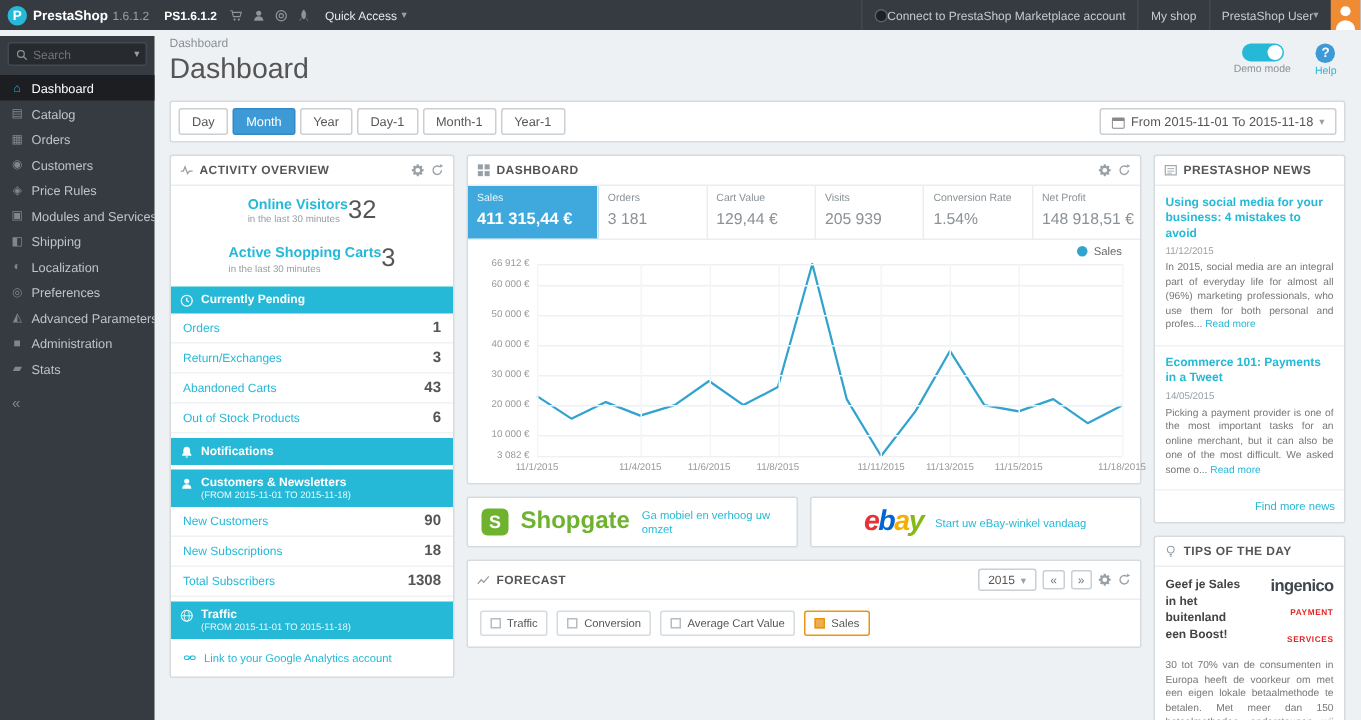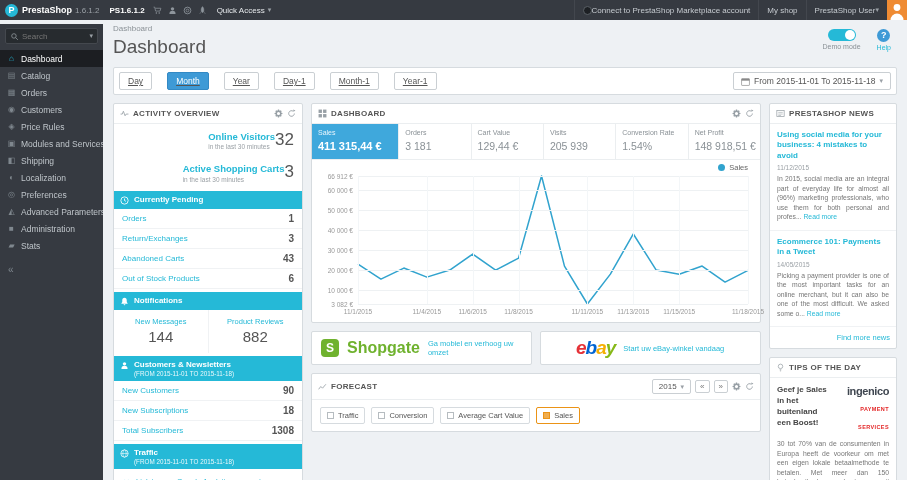--- a/index.html
+++ b/index.html
@@ -49,42 +49,42 @@
   .toggle-pill { width: 28px; height: 12px; background: #25b9d7; border-radius: 6px; position: relative; margin: 0 auto; cursor: pointer; }
   .toggle-pill::after { content: ''; position: absolute; right: 1px; top: 1px; width: 10px; height: 10px; background: #fff; border-radius: 50%; }
   .hdr-item .lab { font-size: 7px; color: #8a9196; margin-top: 2px; display: block; }
   .help-circle { width: 13px; height: 13px; border-radius: 50%; background: #3e9ad6; color: #fff; font-size: 9px;
     font-weight: bold; line-height: 13px; margin: 0 auto; cursor: pointer; }
   .hdr-item .lab.cy { color: #25b9d7; }
 
   
   .toolbar { background: #fff; border: 1px solid #d6dbdf; border-radius: 2px; padding: 4px 5px;
     display: flex; align-items: center; justify-content: space-between; }
-  .btn-group { display: flex; gap: 15px; text-decoration: underline; }
+  .btn-group { display: flex; gap: 3px; }
   .btn { border: 1px solid #cacfd3; background: #fff; color: #555; font-size: 8.5px; padding: 3px 8px;
     border-radius: 2px; cursor: pointer; }
   .btn.active { background: #3e9ad6; border-color: #3389c4; color: #fff; }
   .date-btn { border: 1px solid #cacfd3; border-radius: 2px; padding: 3px 7px; font-size: 8.5px; color: #555;
     display: flex; align-items: center; gap: 4px; background: #fff; cursor: pointer; }
 
   
   .cols { display: flex; gap: 8px; margin-top: 8px; align-items: flex-start; }
   .col-left { width: 190px; flex: none; display: flex; flex-direction: column; gap: 8px; }
   .col-mid { flex: 1; min-width: 0; display: flex; flex-direction: column; gap: 8px; }
   .col-right { width: 128px; flex: none; display: flex; flex-direction: column; gap: 8px; }
 
   .panel { background: #fff; border: 1px solid #d6dbdf; border-radius: 2px; }
   .panel-hd { display: flex; align-items: center; gap: 4px; padding: 5px 6px; border-bottom: 1px solid #ebeef0; color: #555; }
   .panel-hd .t { font-size: 8px; font-weight: bold; text-transform: uppercase; letter-spacing: 0.3px; flex: 1;
     white-space: nowrap; overflow: hidden; }
   .panel-hd svg.ico { color: #98a0a6; }
   .hd-btn { cursor: pointer; display: inline-flex; color: #b0b6ba; }
 
   
-  .a-stat { padding: 7px 8px 5px; display: flex; justify-content: flex-end; align-items: flex-start; }
+  .a-stat { padding: 7px 8px 5px; display: flex; justify-content: center; align-items: flex-start; }
   .a-stat .lbl { color: #25b9d7; font-size: 9.5px; font-weight: bold; line-height: 1.2; }
   .a-stat .sub { color: #9aa0a5; font-size: 6.5px; font-weight: normal; display: block; margin-top: 1px; }
   .a-stat .val { color: #555; font-size: 17px; font-weight: 400; line-height: 1; }
   .cyan-bar { background: #25b9d7; color: #fff; padding: 4px 6px; display: flex; align-items: flex-start; gap: 5px; margin-top: 3px; }
   .cyan-bar svg.ico { color: #fff; margin-top: 1px; }
   .cyan-bar .bt { font-size: 8px; font-weight: bold; line-height: 1.2; }
   .cyan-bar .sub2 { font-weight: normal; font-size: 6.3px; display: block; opacity: 0.9; }
   .stat-row { display: flex; justify-content: space-between; align-items: center; padding: 4px 8px;
     border-bottom: 1px solid #f0f2f4; }
   .stat-row .rl { color: #25b9d7; font-size: 8px; }
@@ -353,24 +353,20 @@
         <div class="stat-row">
             <span class="rl">Out of Stock Products</span>
             <span class="rv">6</span>
           </div>
         <div class="cyan-bar">
           <svg class="ico" viewBox="0 0 16 16">
               <path fill="currentColor" d="M8 1.5c-2.6 0-4 2-4 4.5v3L2.5 11v1h11v-1L12 9V6c0-2.5-1.4-4.5-4-4.5zM6.5 13a1.5 1.5 0 0 0 3 0z"></path>
             </svg>
           <div class="bt">Notifications</div>
         </div>
-        <div class="notif-cols">
-          <div class="notif-col"><span class="rl">New Messages</span><span class="rv">144</span></div>
-          <div class="notif-col"><span class="rl">Product Reviews</span><span class="rv">882</span></div>
-        </div>
         <div class="cyan-bar">
           <svg class="ico" viewBox="0 0 16 16">
               <circle cx="8" cy="5" r="3" fill="currentColor"></circle>
               <path d="M2.5 14a5.5 5.5 0 0 1 11 0z" fill="currentColor"></path>
             </svg>
           <div>
               <div class="bt">Customers &amp; Newsletters</div>
             <span class="sub2">(FROM 2015-11-01 TO 2015-11-18)</span>
             </div>
         </div>

